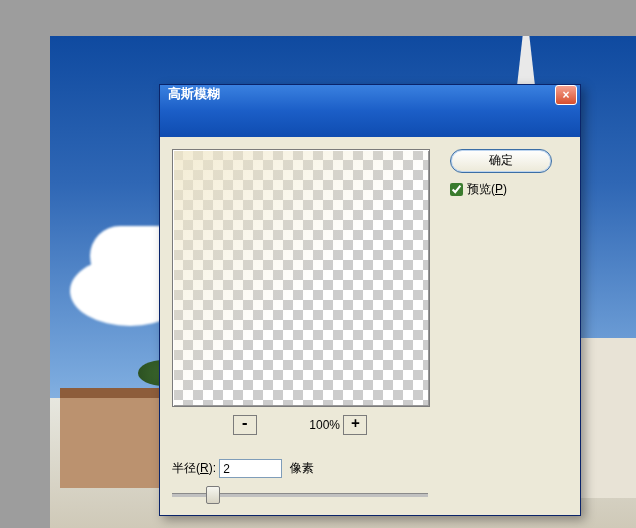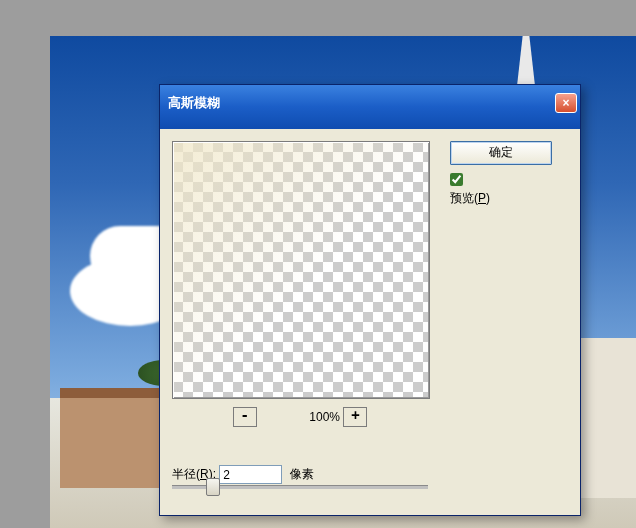--- a/index.html
+++ b/index.html
@@ -16,43 +16,43 @@
   .bldg{position:absolute;bottom:40px;left:10px;width:220px;height:90px;background:#bb926f;}
   .roof{position:absolute;bottom:130px;left:10px;width:220px;height:10px;background:#8d5d3b;}
   .bldg2{position:absolute;bottom:30px;right:0;width:130px;height:160px;background:#e8e3d6;}
   .palm{position:absolute;bottom:90px;width:8px;height:70px;background:#6b4a2a;}
   .palm::before{content:"";position:absolute;top:-8px;left:-22px;width:52px;height:26px;border-radius:50%;background:radial-gradient(circle,#3c6a2e 0%,#2a4e20 100%);}
   .palm.p1{left:110px;}
   .palm.p2{left:168px;height:90px;}
   .palm.p3{left:208px;height:64px;}
   
   .dialog{position:absolute;left:159px;top:84px;width:420px;height:430px;background:#ece9d8;border:1px solid #0a246a;box-shadow:4px 4px 10px rgba(0,0,0,0.35);}
-  .titlebar{height:36px;background:linear-gradient(to bottom,#3a81e0 0%,#1b5ec7 50%,#0f4cb0 100%);display:flex;align-items:center;justify-content:space-between;padding:0 3px 8px 8px;color:#fff;font-weight:bold;}
+  .titlebar{height:36px;background:linear-gradient(to bottom,#3a81e0 0%,#1b5ec7 50%,#0f4cb0 100%);display:flex;justify-content:space-between;padding:0 3px 16px 8px;color:#fff;font-weight:bold;}
   .titlebar .title{font-size:13px;}
   .closebtn{width:20px;height:18px;background:linear-gradient(to bottom,#f6a18e,#d64f2e);border:1px solid #fff;border-radius:3px;display:flex;align-items:center;justify-content:center;color:#fff;font-weight:bold;font-size:12px;line-height:1;}
   .body{position:relative;padding:10px;}
   .preview{position:absolute;left:12px;top:12px;width:256px;height:256px;border:1px solid #7b7b7b;box-shadow:inset 1px 1px 0 #fff,inset -1px -1px 0 #999;
     background:
       linear-gradient(135deg,rgba(240,231,200,0.8) 0%,rgba(240,231,200,0) 55%),
       repeating-conic-gradient(#ffffff 0% 25%,#cccccc 0% 50%);
     background-size:100% 100%,20px 20px;}
   .zoomrow{position:absolute;left:12px;top:278px;width:256px;text-align:center;}
   .zbtn{display:inline-block;width:22px;height:18px;border:1px solid #7b7b7b;background:#ece9d8;vertical-align:middle;text-align:center;line-height:14px;font-weight:bold;font-family:monospace;font-size:14px;}
   .zlabel{display:inline-block;width:80px;text-align:right;vertical-align:middle;}
-  .radiusrow{position:absolute;left:12px;top:336px;width:256px;}
+  .radiusrow{position:absolute;left:12px;top:322px;width:256px;}
   .radiusrow label{vertical-align:middle;}
   .numinput{width:55px;height:17px;border:1px solid #7f9db9;background:#fff;padding:0 3px;font-size:12px;vertical-align:middle;}
   .unit{margin-left:4px;vertical-align:middle;}
   .slider{position:absolute;left:12px;top:348px;width:256px;height:20px;}
   .track{position:absolute;left:0;right:0;top:8px;height:3px;background:#c0c0c0;border-top:1px solid #8a8a8a;}
   .thumb{position:absolute;top:1px;left:34px;width:12px;height:16px;background:linear-gradient(to bottom,#f6f6f0,#d8d4c4);border:1px solid #7b7b7b;border-radius:2px;}
   .rightcol{position:absolute;left:290px;top:12px;width:112px;}
-  .btn{display:block;width:100px;height:22px;margin-bottom:8px;background:linear-gradient(to bottom,#fff,#ece9d8);border:1px solid #7a93ad;border-radius:1px;text-align:center;line-height:20px;}
+  .btn{display:block;width:100px;height:22px;margin-bottom:8px;background:linear-gradient(to bottom,#fff,#ece9d8);border:1px solid #7a93ad;border-radius:12px;text-align:center;line-height:20px;}
   .btn.primary{border:1px solid #3b6ea5;box-shadow:0 0 0 1px #bcd4ef inset;}
-  .chkrow{margin-top:0;display:flex;align-items:flex-start;gap:4px;flex-direction:column;}
+  .chkrow{margin-top:0;display:flex;align-items:center;gap:4px;}
   .chkrow input{accent-color:#3a7b2e;margin:0;}
   .u{text-decoration:underline;}
 </style>
 </head>
 <body>
 
 <div class="workspace">
   <div class="canvas">
     <div class="sky"></div>
     <div class="cloud a"></div>

